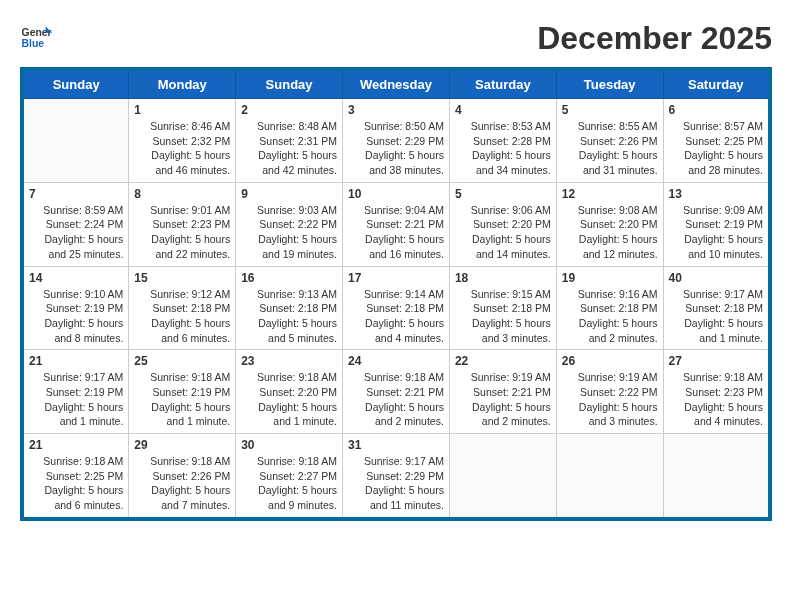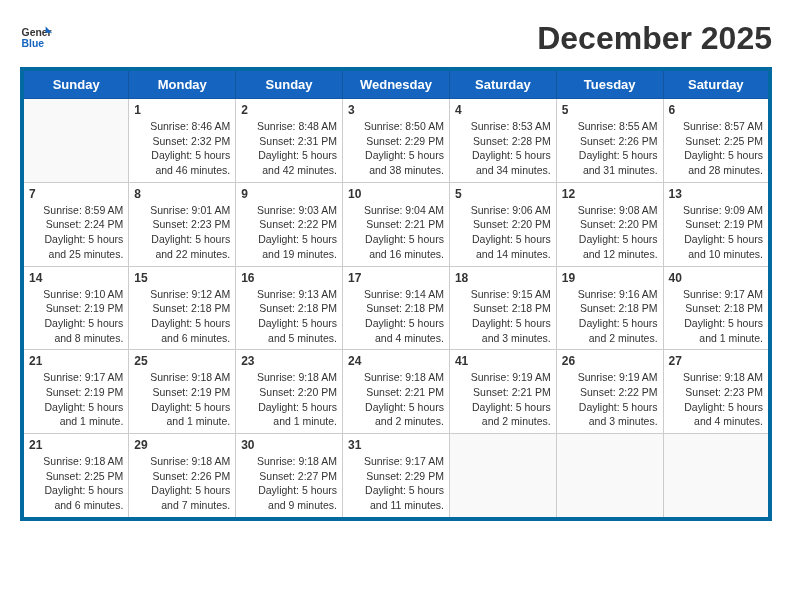--- a/index.html
+++ b/index.html
@@ -203,21 +203,21 @@
         </td>
         <td>
           <span class="day-num">23</span>
           <div class="day-info">Sunrise: 9:18 AM<br>Sunset: 2:20 PM<br>Daylight: 5 hours<br>and 1 minute.</div>
         </td>
         <td>
           <span class="day-num">24</span>
           <div class="day-info">Sunrise: 9:18 AM<br>Sunset: 2:21 PM<br>Daylight: 5 hours<br>and 2 minutes.</div>
         </td>
         <td>
-          <span class="day-num">41</span>
+          <span class="day-num">22</span>
           <div class="day-info">Sunrise: 9:19 AM<br>Sunset: 2:21 PM<br>Daylight: 5 hours<br>and 2 minutes.</div>
         </td>
         <td>
           <span class="day-num">26</span>
           <div class="day-info">Sunrise: 9:19 AM<br>Sunset: 2:22 PM<br>Daylight: 5 hours<br>and 3 minutes.</div>
         </td>
         <td>
           <span class="day-num">27</span>
           <div class="day-info">Sunrise: 9:18 AM<br>Sunset: 2:23 PM<br>Daylight: 5 hours<br>and 4 minutes.</div>
         </td>

